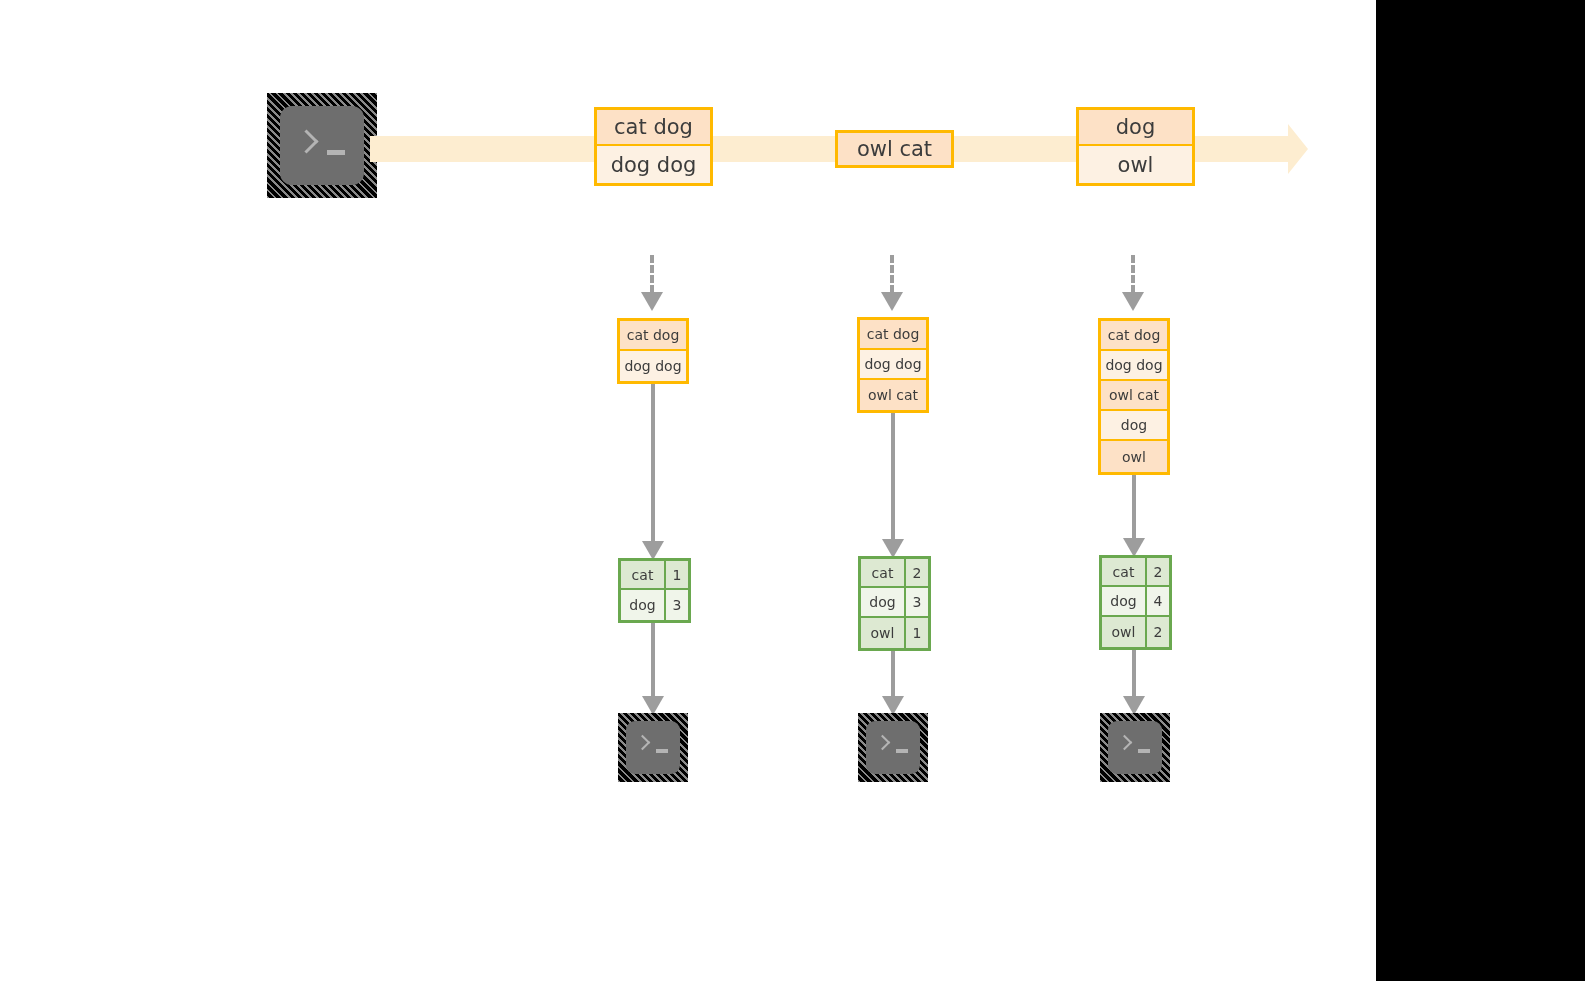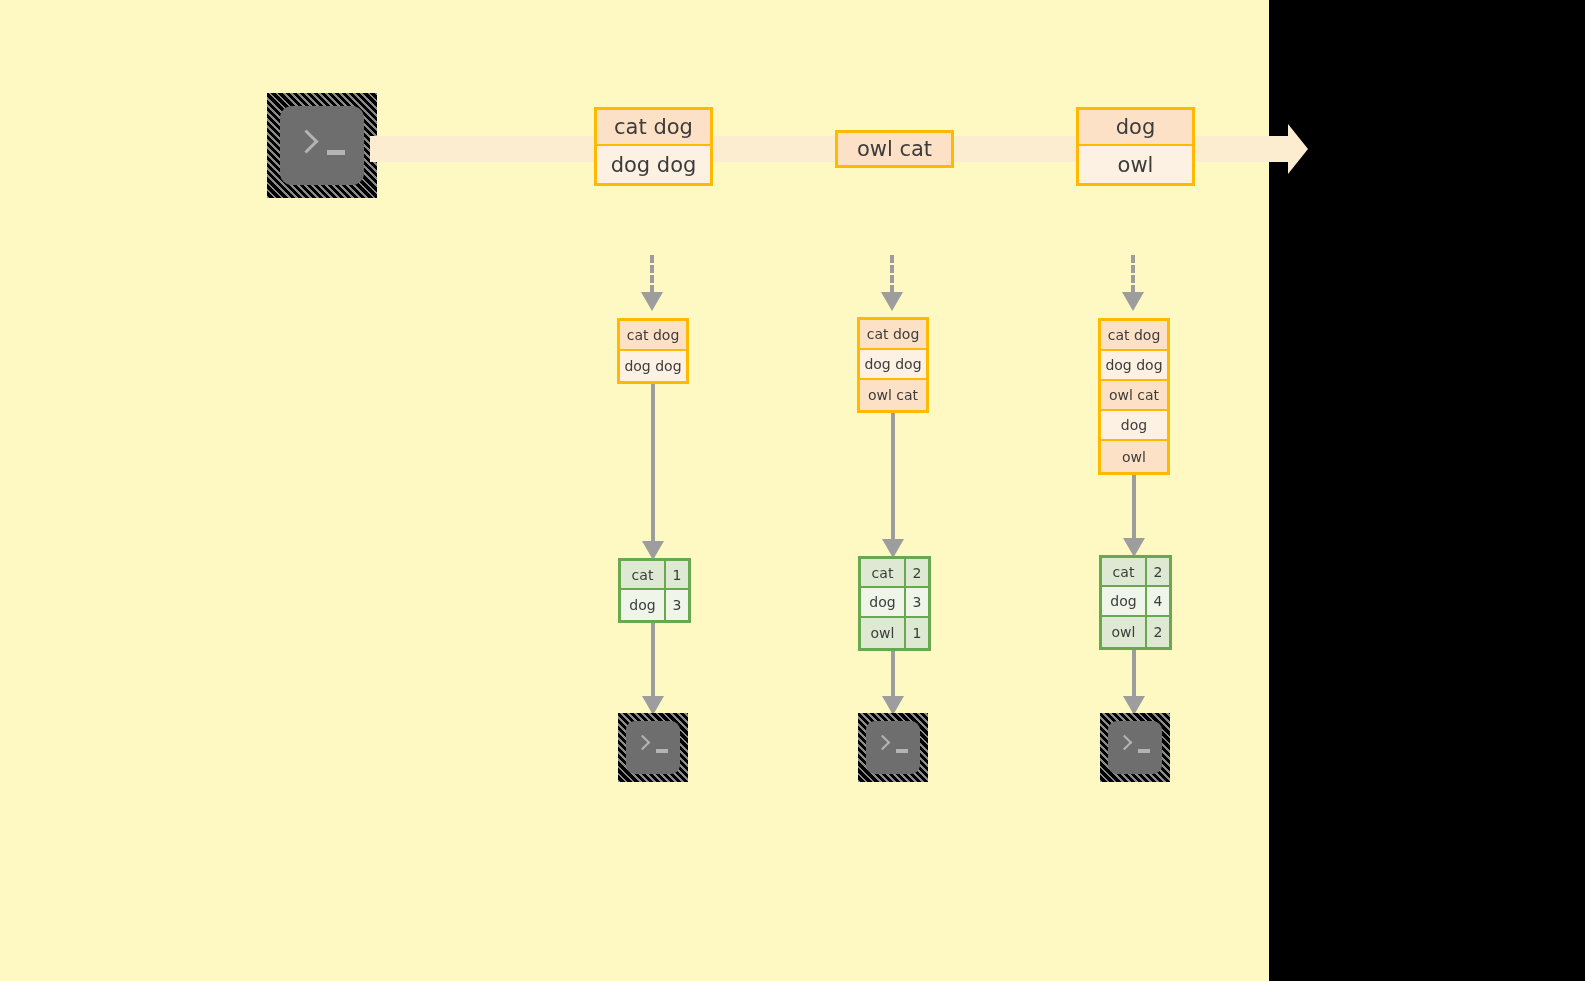--- a/index.html
+++ b/index.html
@@ -1,18 +1,18 @@
 <!DOCTYPE html>
 <html><head>
 <meta charset="utf-8">
 <style>
   html,body{margin:0;padding:0;background:#000;}
   body{width:1585px;height:981px;overflow:hidden;
        font-family:"DejaVu Sans","Liberation Sans",sans-serif;}
-  #stage{position:relative;width:1269px;height:981px;background:#fef9c3;}
+  #stage{position:relative;width:1376px;height:981px;background:#ffffff;}
 
   
   .term{position:absolute;box-sizing:border-box;}
   .term .hatch{
     position:absolute;inset:0;
     background:
       repeating-linear-gradient(45deg,
         #8a8a8a 0px,#8a8a8a 2px,
         #000 2px,#000 5px);
   }

